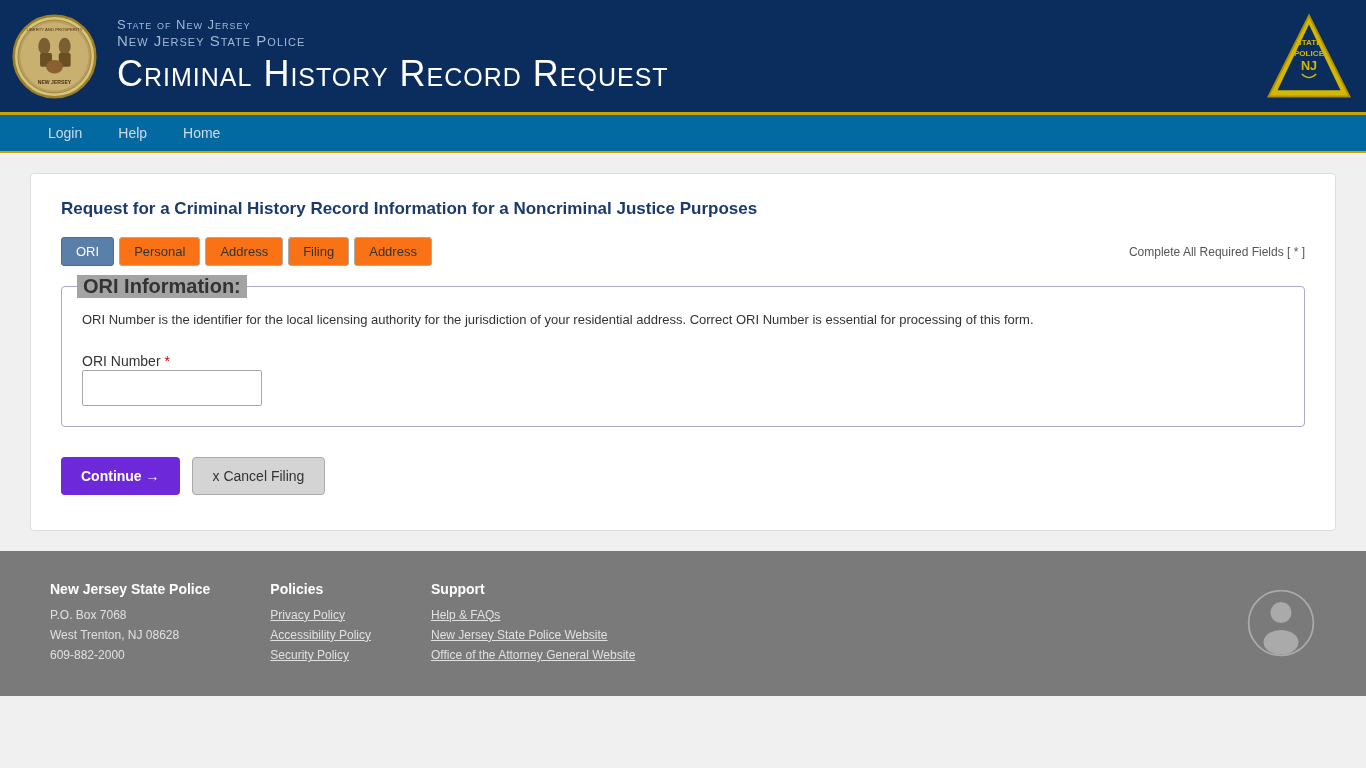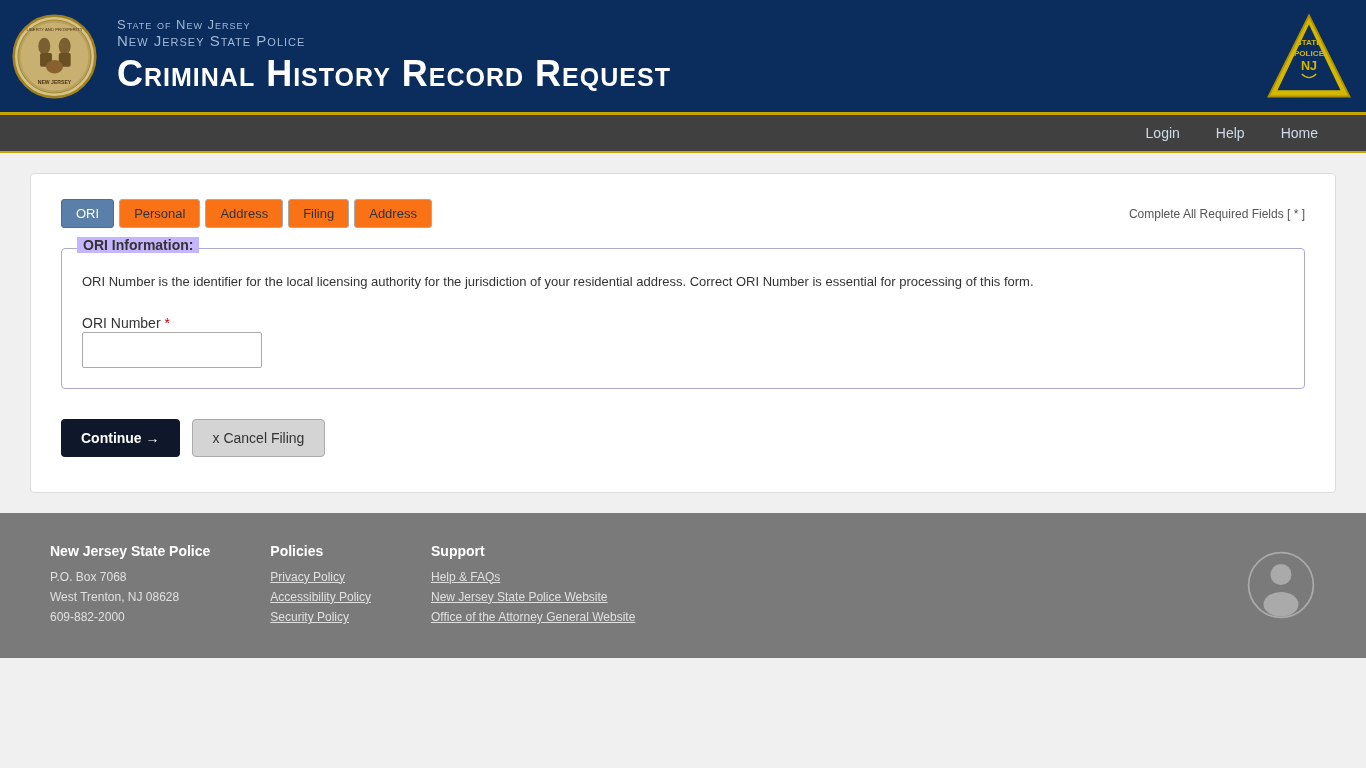--- a/index.html
+++ b/index.html
@@ -34,41 +34,41 @@
       color: #a0b8d8;
       font-size: 15px;
       letter-spacing: 1px;
       font-variant: small-caps;
     }
     .header-title {
       color: #ffffff;
       font-size: 36px;
       font-variant: small-caps;
       letter-spacing: 1px;
-      font-weight: bold;
+      font-weight: normal;
       margin-top: 4px;
     }
     .header-logo {
       width: 90px;
       height: 90px;
       margin-left: auto;
       flex-shrink: 0;
     }
 
     
     .nj-badge {
       position: relative;
     }
 
     
     .navbar {
-      background: #404040;
+      background: #0369a1;
       border-bottom: 2px solid #c8a400;
       display: flex;
-      justify-content: flex-end;
+      justify-content: flex-start;
       padding: 0 30px;
     }
     .navbar a {
       color: #d0daea;
       text-decoration: none;
       padding: 10px 18px;
       font-size: 14px;
       display: inline-block;
     }
 
@@ -124,23 +124,23 @@
       border: 1px solid #aac;
       border-radius: 4px;
       padding: 15px 20px 20px;
       margin-top: 20px;
       position: relative;
     }
     .ori-section-legend {
       position: absolute;
       top: -12px;
       left: 15px;
-      background: #c4b5fd;
+      background: #a3a3a3;
       padding: 0 6px;
-      font-size: 14px;
+      font-size: 20px;
       font-weight: bold;
       color: #333;
     }
     .ori-info-text {
       font-size: 13px;
       color: #333;
       margin-top: 8px;
       margin-bottom: 22px;
       line-height: 1.5;
     }
@@ -162,21 +162,21 @@
       display: block;
     }
 
     
     .buttons-row {
       margin-top: 30px;
       display: flex;
       gap: 12px;
     }
     .btn-continue {
-      background: #0f172a;
+      background: #6d28d9;
       color: #fff;
       border: none;
       border-radius: 4px;
       padding: 0 20px;
       font-size: 14px;
       cursor: pointer;
       font-weight: bold;
     }
     .btn-cancel {
       background: #d4d4d4;
@@ -266,20 +266,21 @@
 </header>
 
 <nav class="navbar">
   <a href="#">Login</a>
   <a href="#">Help</a>
   <a href="#">Home</a>
 </nav>
 
 <main class="main-content">
   <div class="form-card">
+    <div class="form-page-title">Request for a Criminal History Record Information for a Noncriminal Justice Purposes</div>
 
     <div class="tabs-row">
       <div class="tab active">ORI</div>
       <div class="tab">Personal</div>
       <div class="tab">Address</div>
       <div class="tab">Filing</div>
       <div class="tab">Address</div>
       <div class="required-note">Complete All Required Fields [ * ]</div>
     </div>
 

